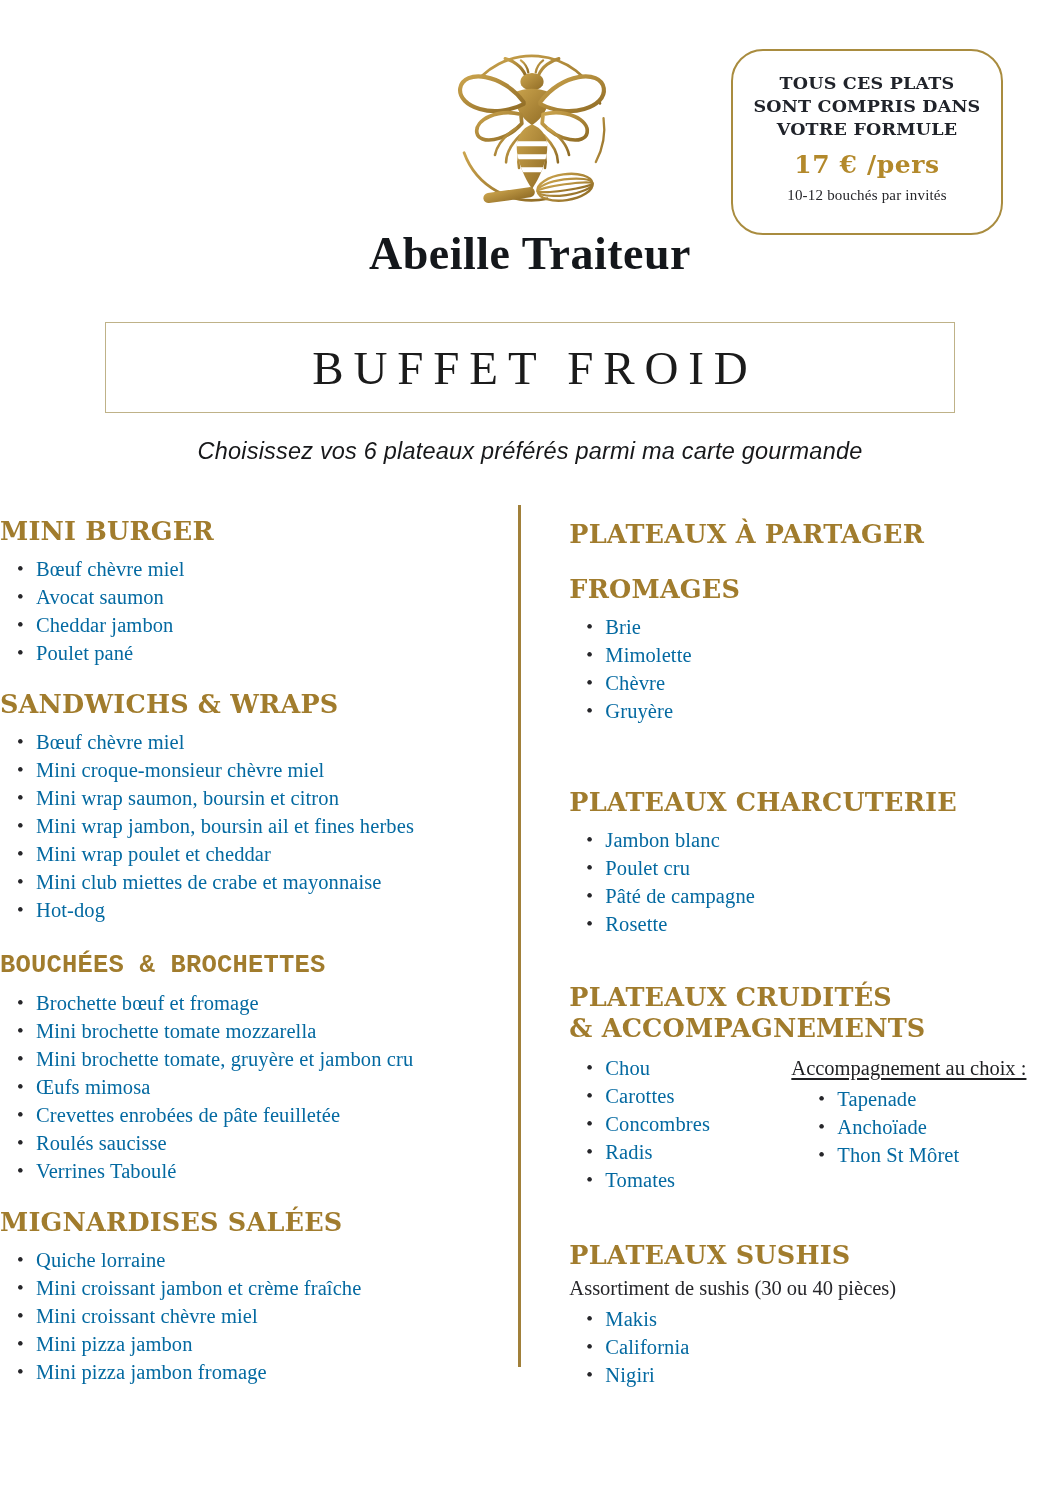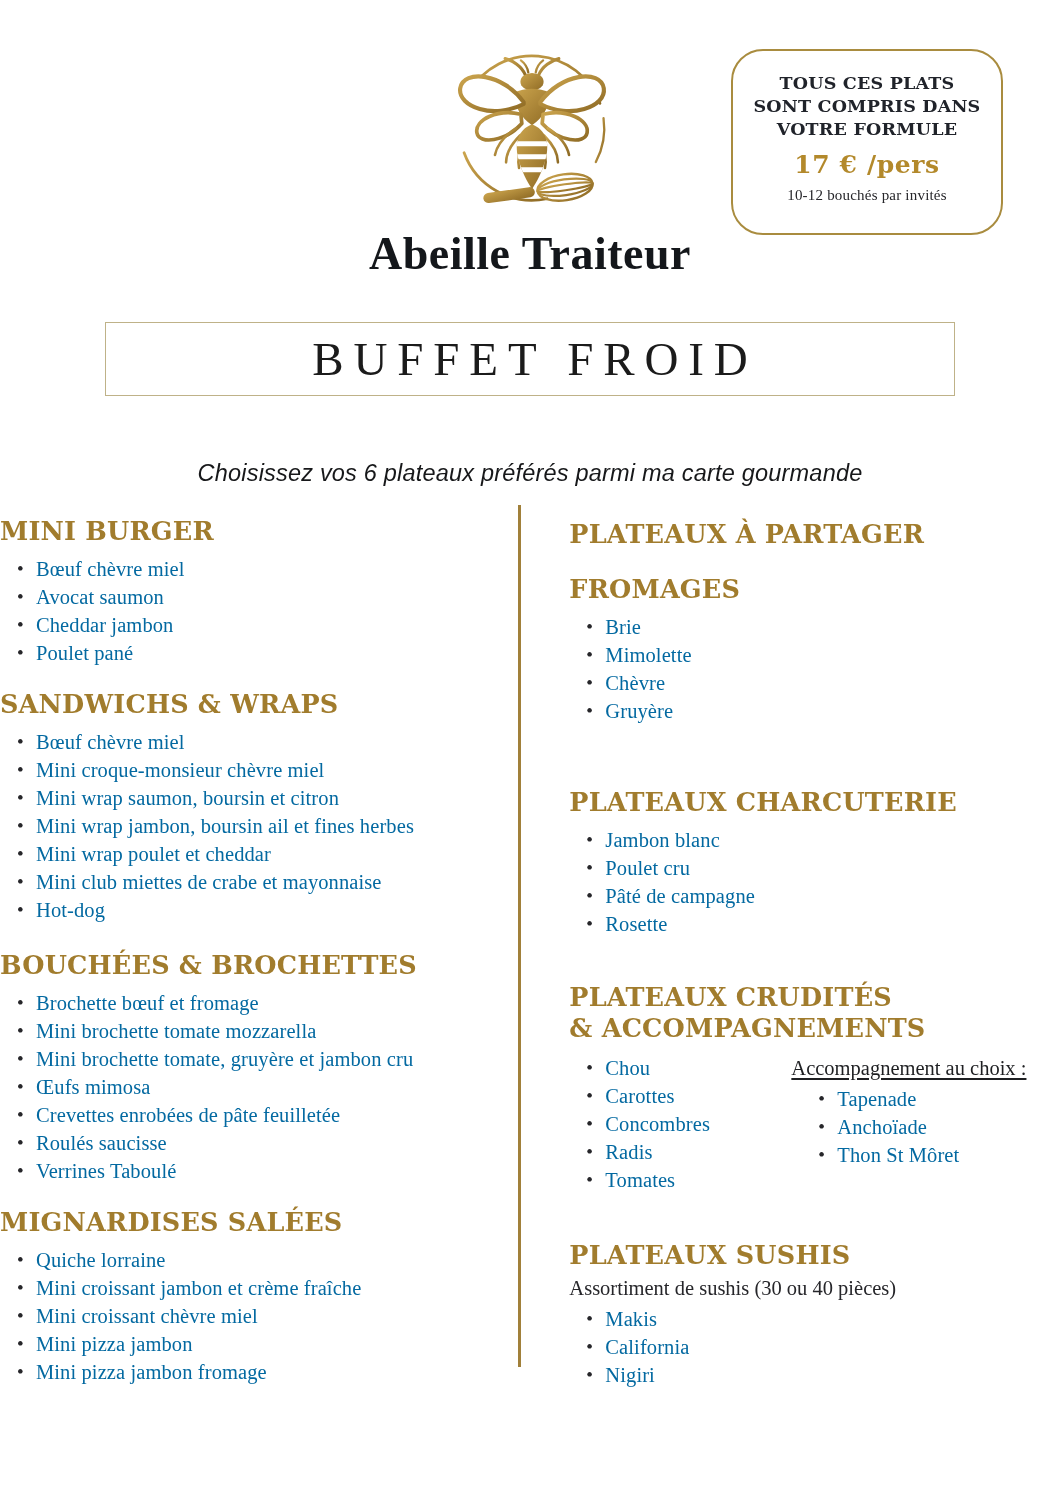--- a/index.html
+++ b/index.html
@@ -25,31 +25,31 @@
     font-size:25px;color:#B3892B;letter-spacing:.6px;
   }
   .info-note{margin-top:8px;font-size:15px;color:#26262a;letter-spacing:.2px;}
 
   .brand{
     position:absolute;left:0;top:227px;width:100%;text-align:center;
     font-weight:700;font-size:46px;letter-spacing:.5px;color:#14171b;
   }
 
   .banner{
-    position:absolute;left:105px;top:322px;width:850px;height:74px;
+    position:absolute;left:105px;top:322px;width:850px;height:91px;
     border:1.5px solid #BFB288;box-sizing:border-box;background:#fff;
     display:flex;align-items:center;justify-content:center;
   }
   .banner-title{
     font-size:47px;letter-spacing:.21em;padding-left:.21em;color:#1b1b1b;
     font-weight:400;
   }
 
   .subtitle{
-    position:absolute;left:0;top:460px;width:100%;text-align:center;
+    position:absolute;left:0;top:438px;width:100%;text-align:center;
     font-family:"Liberation Sans", sans-serif;font-style:italic;
     font-size:23.5px;color:#17181a;letter-spacing:.2px;
   }
 
   
   .columns{position:absolute;left:0;top:503px;width:1060px;display:flex;}
   .col-left{box-sizing:border-box;width:533px;padding-right:8px;}
   .divider{width:3px;height:862px;background:#A1803A;margin-top:2px;}
   .col-right{box-sizing:border-box;width:552px;padding-left:48px;padding-right:24px;}
 
@@ -178,21 +178,21 @@
           <li>Mini croque-monsieur chèvre miel</li>
           <li>Mini wrap saumon, boursin et citron</li>
           <li>Mini wrap jambon, boursin ail et fines herbes</li>
           <li>Mini wrap poulet et cheddar</li>
           <li>Mini club miettes de crabe et mayonnaise</li>
           <li>Hot-dog</li>
         </ul>
       </div>
 
       <div class="menu-section">
-        <h2 class="section-heading" style="margin-top:26px;">BOUCHÉES &amp; BROCHETTES</h2>
+        <h2 class="section-heading" style="margin-top:26px;font-family:Liberation Mono, monospace;">BOUCHÉES &amp; BROCHETTES</h2>
         <ul class="menu-list">
           <li>Brochette bœuf et fromage</li>
           <li>Mini brochette tomate mozzarella</li>
           <li>Mini brochette tomate, gruyère et jambon cru</li>
           <li>Œufs mimosa</li>
           <li>Crevettes enrobées de pâte feuilletée</li>
           <li>Roulés saucisse</li>
           <li>Verrines Taboulé</li>
         </ul>
       </div>

